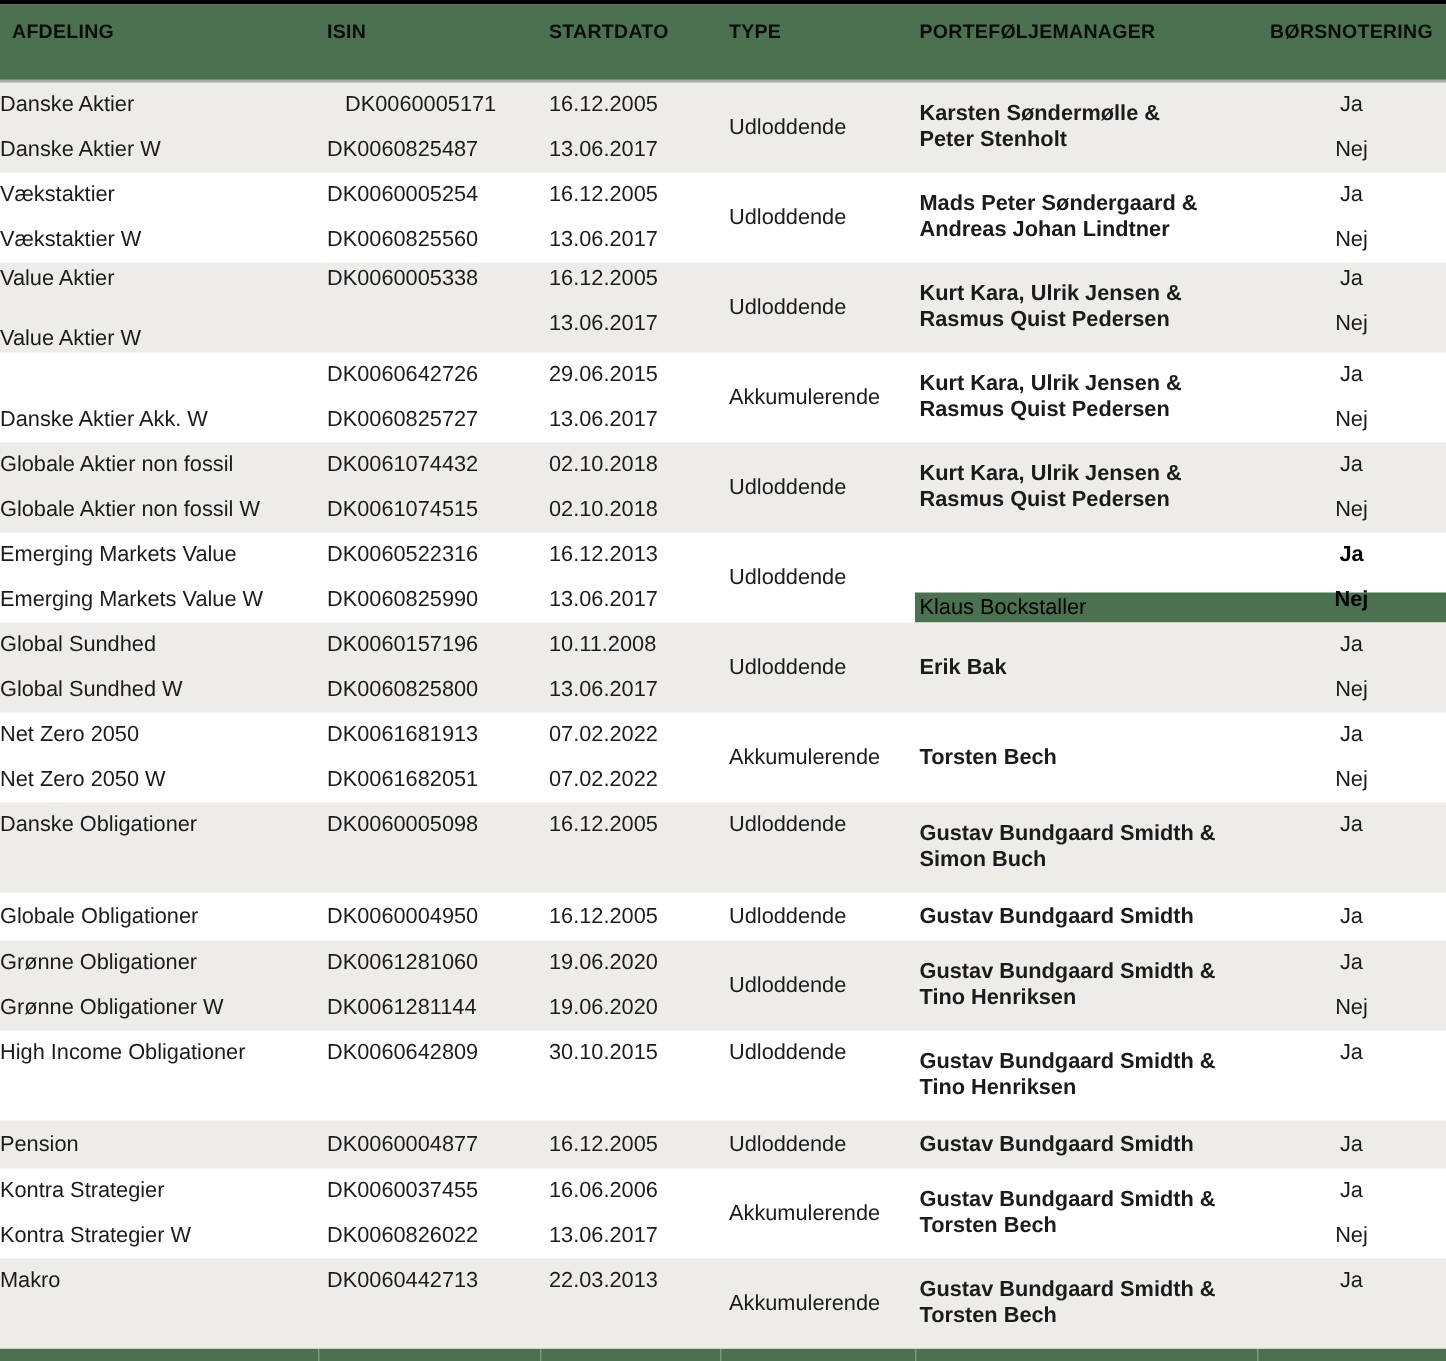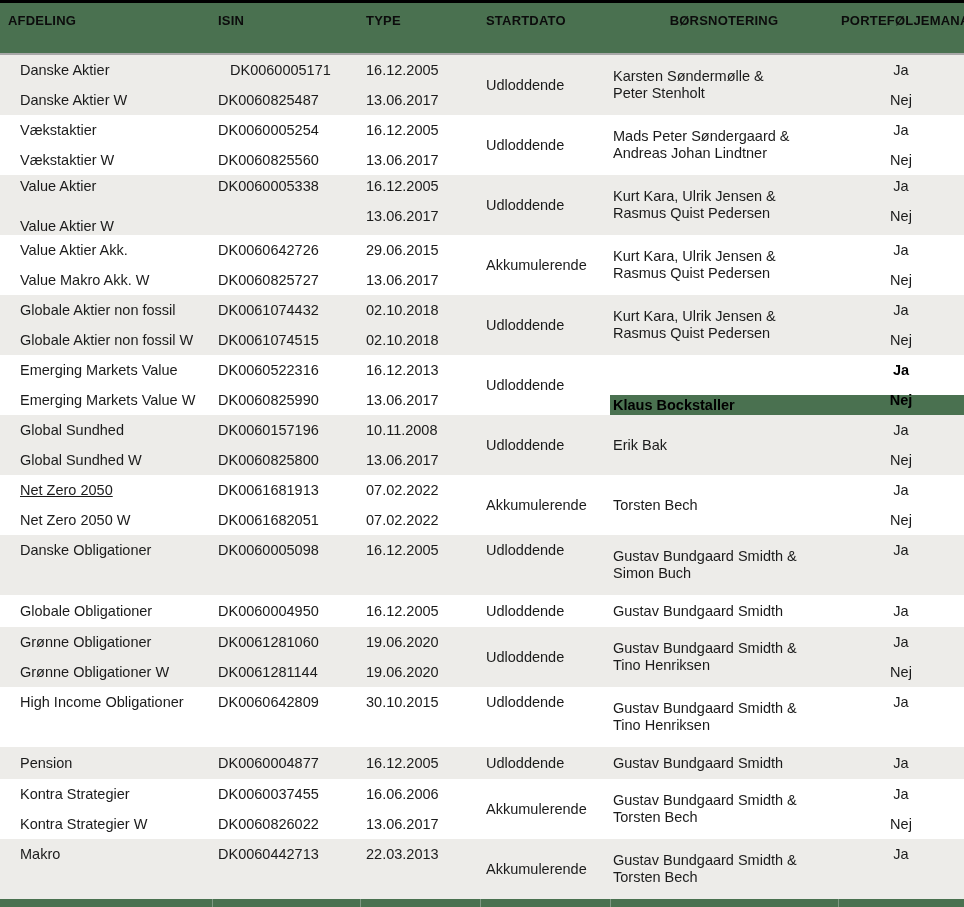--- a/index.html
+++ b/index.html
@@ -21,46 +21,46 @@
   .thead .hcell{padding-top:7px;line-height:22px;}
   .h-name{padding-left:8px;}
   .h-isin,.h-date,.h-type{padding-left:6px;}
   .h-mgr{padding-left:3px;}
   .h-listed{text-align:center;}
 
   
   .rowgroup{position:relative;}
   .rowgroup.alt{background:var(--alt);}
   .cell{display:flex;align-items:center;font-size:14.5px;line-height:17px;}
-  .c-name{padding-left:20px;}
+  .c-name{padding-left:0;}
   .c-isin,.c-date,.c-type{padding-left:6px;}
-  .c-mgr{padding-left:3px;flex-direction:column;align-items:flex-start;justify-content:center;}
+  .c-mgr{padding-left:3px;flex-direction:column;align-items:flex-start;justify-content:center;font-weight:bold;}
   .c-listed{justify-content:center;}
-  .mgr-hl{background:var(--green);font-weight:bold;color:#000;margin-top:40px;}
+  .mgr-hl{background:var(--green);font-weight:normal;color:#000;margin-top:40px;}
   .listed-hl{font-weight:bold;color:#000;position:relative;z-index:2;}
 
   
   .tfoot{height:32px;background:var(--green);}
   .tfoot .fcell{border-left:1px solid rgba(225,225,225,.35);height:100%;}
   .tfoot .fcell:first-child{border-left:none;}
 </style>
 </head>
 <body>
 
 <div class="fund-table">
 
   <div class="thead grid6">
     <div class="hcell h-name">
       <div>AFDELING</div>
     </div>
     <div class="hcell h-isin">ISIN</div>
+    <div class="hcell h-date">STARTDATO</div>
     <div class="hcell h-type">TYPE</div>
-    <div class="hcell h-date">STARTDATO</div>
+    <div class="hcell h-mgr">PORTEFØLJEMANAGER</div>
     <div class="hcell h-listed">BØRSNOTERING</div>
-    <div class="hcell h-mgr">PORTEFØLJEMANAGER</div>
   </div>
 
   <div id="tbody">
       <div class="rowgroup grid6 alt" style="height: 60px; grid-template-rows: repeat(2, 1fr);">
         <div class="cell c-mgr" style="grid-area: 1 / 5 / 3 / 6;">
           <div>Karsten Søndermølle &amp;</div>
           <div>Peter Stenholt</div>
         </div>
         <div class="cell c-name" style="grid-area: 1 / 1;">Danske Aktier</div>
         <div class="cell c-isin" style="grid-area: 1 / 2; margin-left: 12px;">DK0060005171</div>
@@ -99,25 +99,24 @@
         <div class="cell c-name" style="grid-area: 2 / 1; margin-top: 20px;">Value Aktier W</div>
         <div class="cell c-date" style="grid-area: 2 / 3;">13.06.2017</div>
         <div class="cell c-listed" style="grid-area: 2 / 6;">Nej</div>
         <div class="cell c-type" style="grid-area: 1 / 4 / 3;">Udloddende</div>
       </div>
       <div class="rowgroup grid6" style="height: 60px; grid-template-rows: repeat(2, 1fr);">
         <div class="cell c-mgr" style="grid-area: 1 / 5 / 3 / 6;">
           <div>Kurt Kara, Ulrik Jensen &amp;</div>
           <div>Rasmus Quist Pedersen</div>
         </div>
-        <div class="cell c-name" style="grid-area: 1 / 1;">Value Aktier Akk.</div>
         <div class="cell c-isin" style="grid-area: 1 / 2;">DK0060642726</div>
         <div class="cell c-date" style="grid-area: 1 / 3;">29.06.2015</div>
         <div class="cell c-listed" style="grid-area: 1 / 6;">Ja</div>
-        <div class="cell c-name" style="grid-area: 2 / 1;">Value Makro Akk. W</div>
+        <div class="cell c-name" style="grid-area: 2 / 1;">Danske Aktier Akk. W</div>
         <div class="cell c-isin" style="grid-area: 2 / 2;">DK0060825727</div>
         <div class="cell c-date" style="grid-area: 2 / 3;">13.06.2017</div>
         <div class="cell c-listed" style="grid-area: 2 / 6;">Nej</div>
         <div class="cell c-type" style="grid-area: 1 / 4 / 3;">Akkumulerende</div>
       </div>
       <div class="rowgroup grid6 alt" style="height: 60px; grid-template-rows: repeat(2, 1fr);">
         <div class="cell c-mgr" style="grid-area: 1 / 5 / 3 / 6;">
           <div>Kurt Kara, Ulrik Jensen &amp;</div>
           <div>Rasmus Quist Pedersen</div>
         </div>
@@ -156,21 +155,21 @@
         <div class="cell c-name" style="grid-area: 2 / 1;">Global Sundhed W</div>
         <div class="cell c-isin" style="grid-area: 2 / 2;">DK0060825800</div>
         <div class="cell c-date" style="grid-area: 2 / 3;">13.06.2017</div>
         <div class="cell c-listed" style="grid-area: 2 / 6;">Nej</div>
         <div class="cell c-type" style="grid-area: 1 / 4 / 3;">Udloddende</div>
       </div>
       <div class="rowgroup grid6" style="height: 60px; grid-template-rows: repeat(2, 1fr);">
         <div class="cell c-mgr" style="grid-area: 1 / 5 / 3 / 6;">
           <div>Torsten Bech</div>
         </div>
-        <div class="cell c-name" style="grid-area: 1 / 1; text-decoration: underline;">Net Zero 2050</div>
+        <div class="cell c-name" style="grid-area: 1 / 1;">Net Zero 2050</div>
         <div class="cell c-isin" style="grid-area: 1 / 2;">DK0061681913</div>
         <div class="cell c-date" style="grid-area: 1 / 3;">07.02.2022</div>
         <div class="cell c-listed" style="grid-area: 1 / 6;">Ja</div>
         <div class="cell c-name" style="grid-area: 2 / 1;">Net Zero 2050 W</div>
         <div class="cell c-isin" style="grid-area: 2 / 2;">DK0061682051</div>
         <div class="cell c-date" style="grid-area: 2 / 3;">07.02.2022</div>
         <div class="cell c-listed" style="grid-area: 2 / 6;">Nej</div>
         <div class="cell c-type" style="grid-area: 1 / 4 / 3;">Akkumulerende</div>
       </div>
       <div class="rowgroup grid6 alt" style="height: 60px; grid-template-rows: repeat(2, 1fr);">

